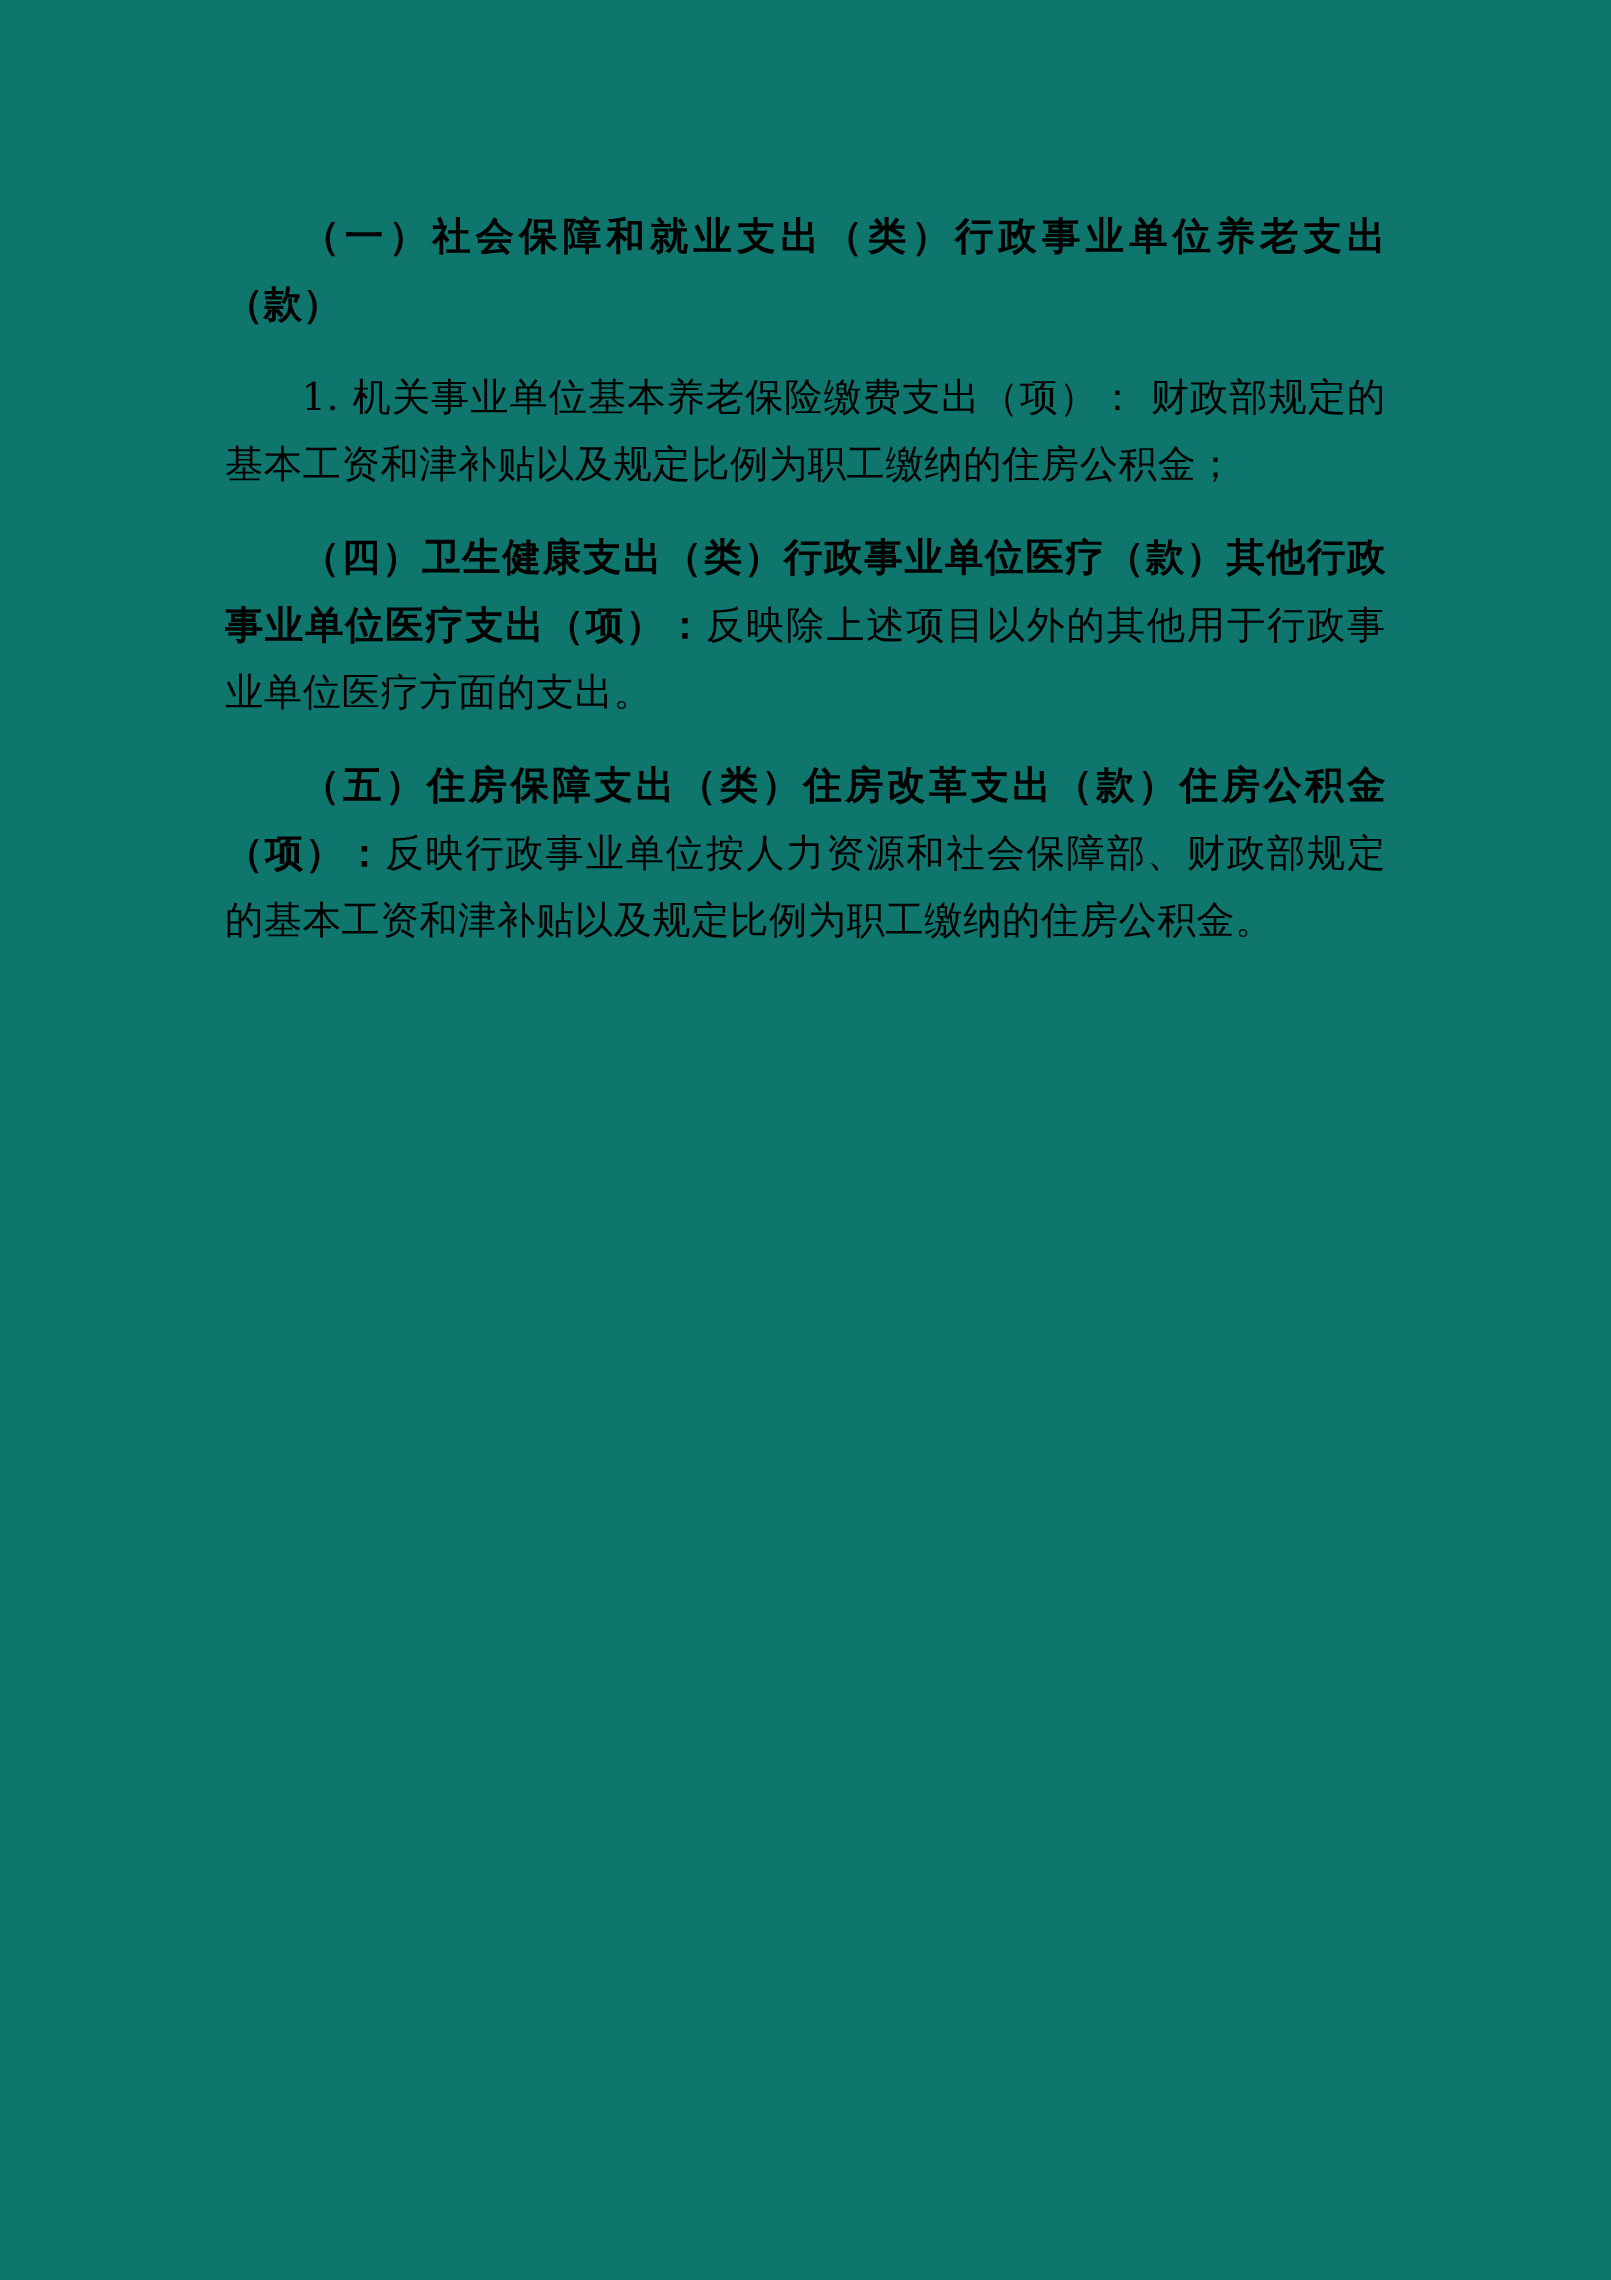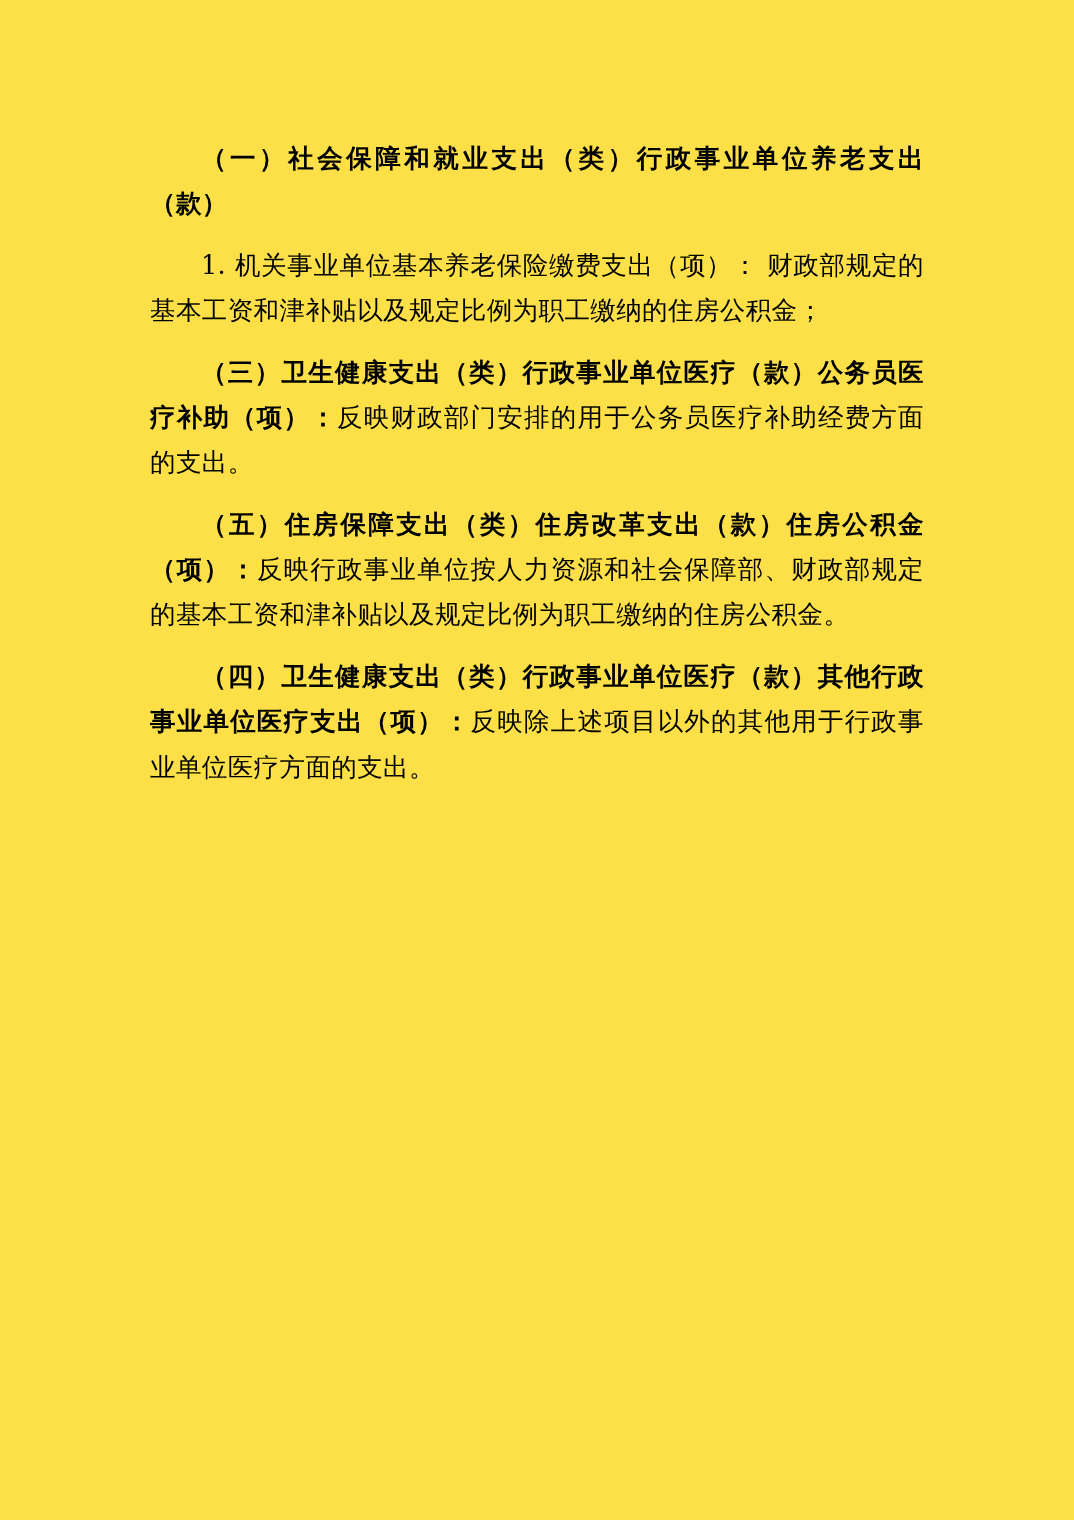--- a/index.html
+++ b/index.html
@@ -11,21 +11,21 @@
     width: 1074px;
     height: 1520px;
     font-family: "DejaVu Serif", "Liberation Serif", serif;
     color: #000000;
   }
   .page {
     box-sizing: border-box;
     width: 1074px;
     height: 1520px;
     padding: 120px 150px 80px 150px;
-    background: #fde047;
+    background: #0f766e;
   }
   .doc-body {
     font-size: 25.5px;
     line-height: 1.78;
     text-align: justify;
     text-justify: inter-ideograph;
     letter-spacing: 0.4px;
   }
   p {
     margin: 0 0 0 0;
@@ -52,26 +52,23 @@
     </p>
 
     <p class="gap">
       <span class="num">1.</span>
       <span>机关事业单位基本养老保险缴费支出（项）：</span>
       <span>财政部规定的基本工资和津补贴以及规定比例为职工缴纳的住房公积金；</span>
     </p>
 
 
 
+
     <p class="gap">
-      <span class="hd">（三）卫生健康支出（类）行政事业单位医疗（款）公务员医疗补助（项）：</span><span>反映财政部门安排的用于公务员医疗补助经费方面的支出。</span>
+      <span class="hd">（四）卫生健康支出（类）行政事业单位医疗（款）其他行政事业单位医疗支出（项）：</span><span>反映除上述项目以外的其他用于行政事业单位医疗方面的支出。</span>
     </p>
 
     <p class="gap">
       <span class="hd">（五）住房保障支出（类）住房改革支出（款）住房公积金（项）：</span><span>反映行政事业单位按人力资源和社会保障部、财政部规定的基本工资和津补贴以及规定比例为职工缴纳的住房公积金。</span>
     </p>
 
-    <p class="gap">
-      <span class="hd">（四）卫生健康支出（类）行政事业单位医疗（款）其他行政事业单位医疗支出（项）：</span><span>反映除上述项目以外的其他用于行政事业单位医疗方面的支出。</span>
-    </p>
-
   </div>
 </div>
 
 </body></html>

